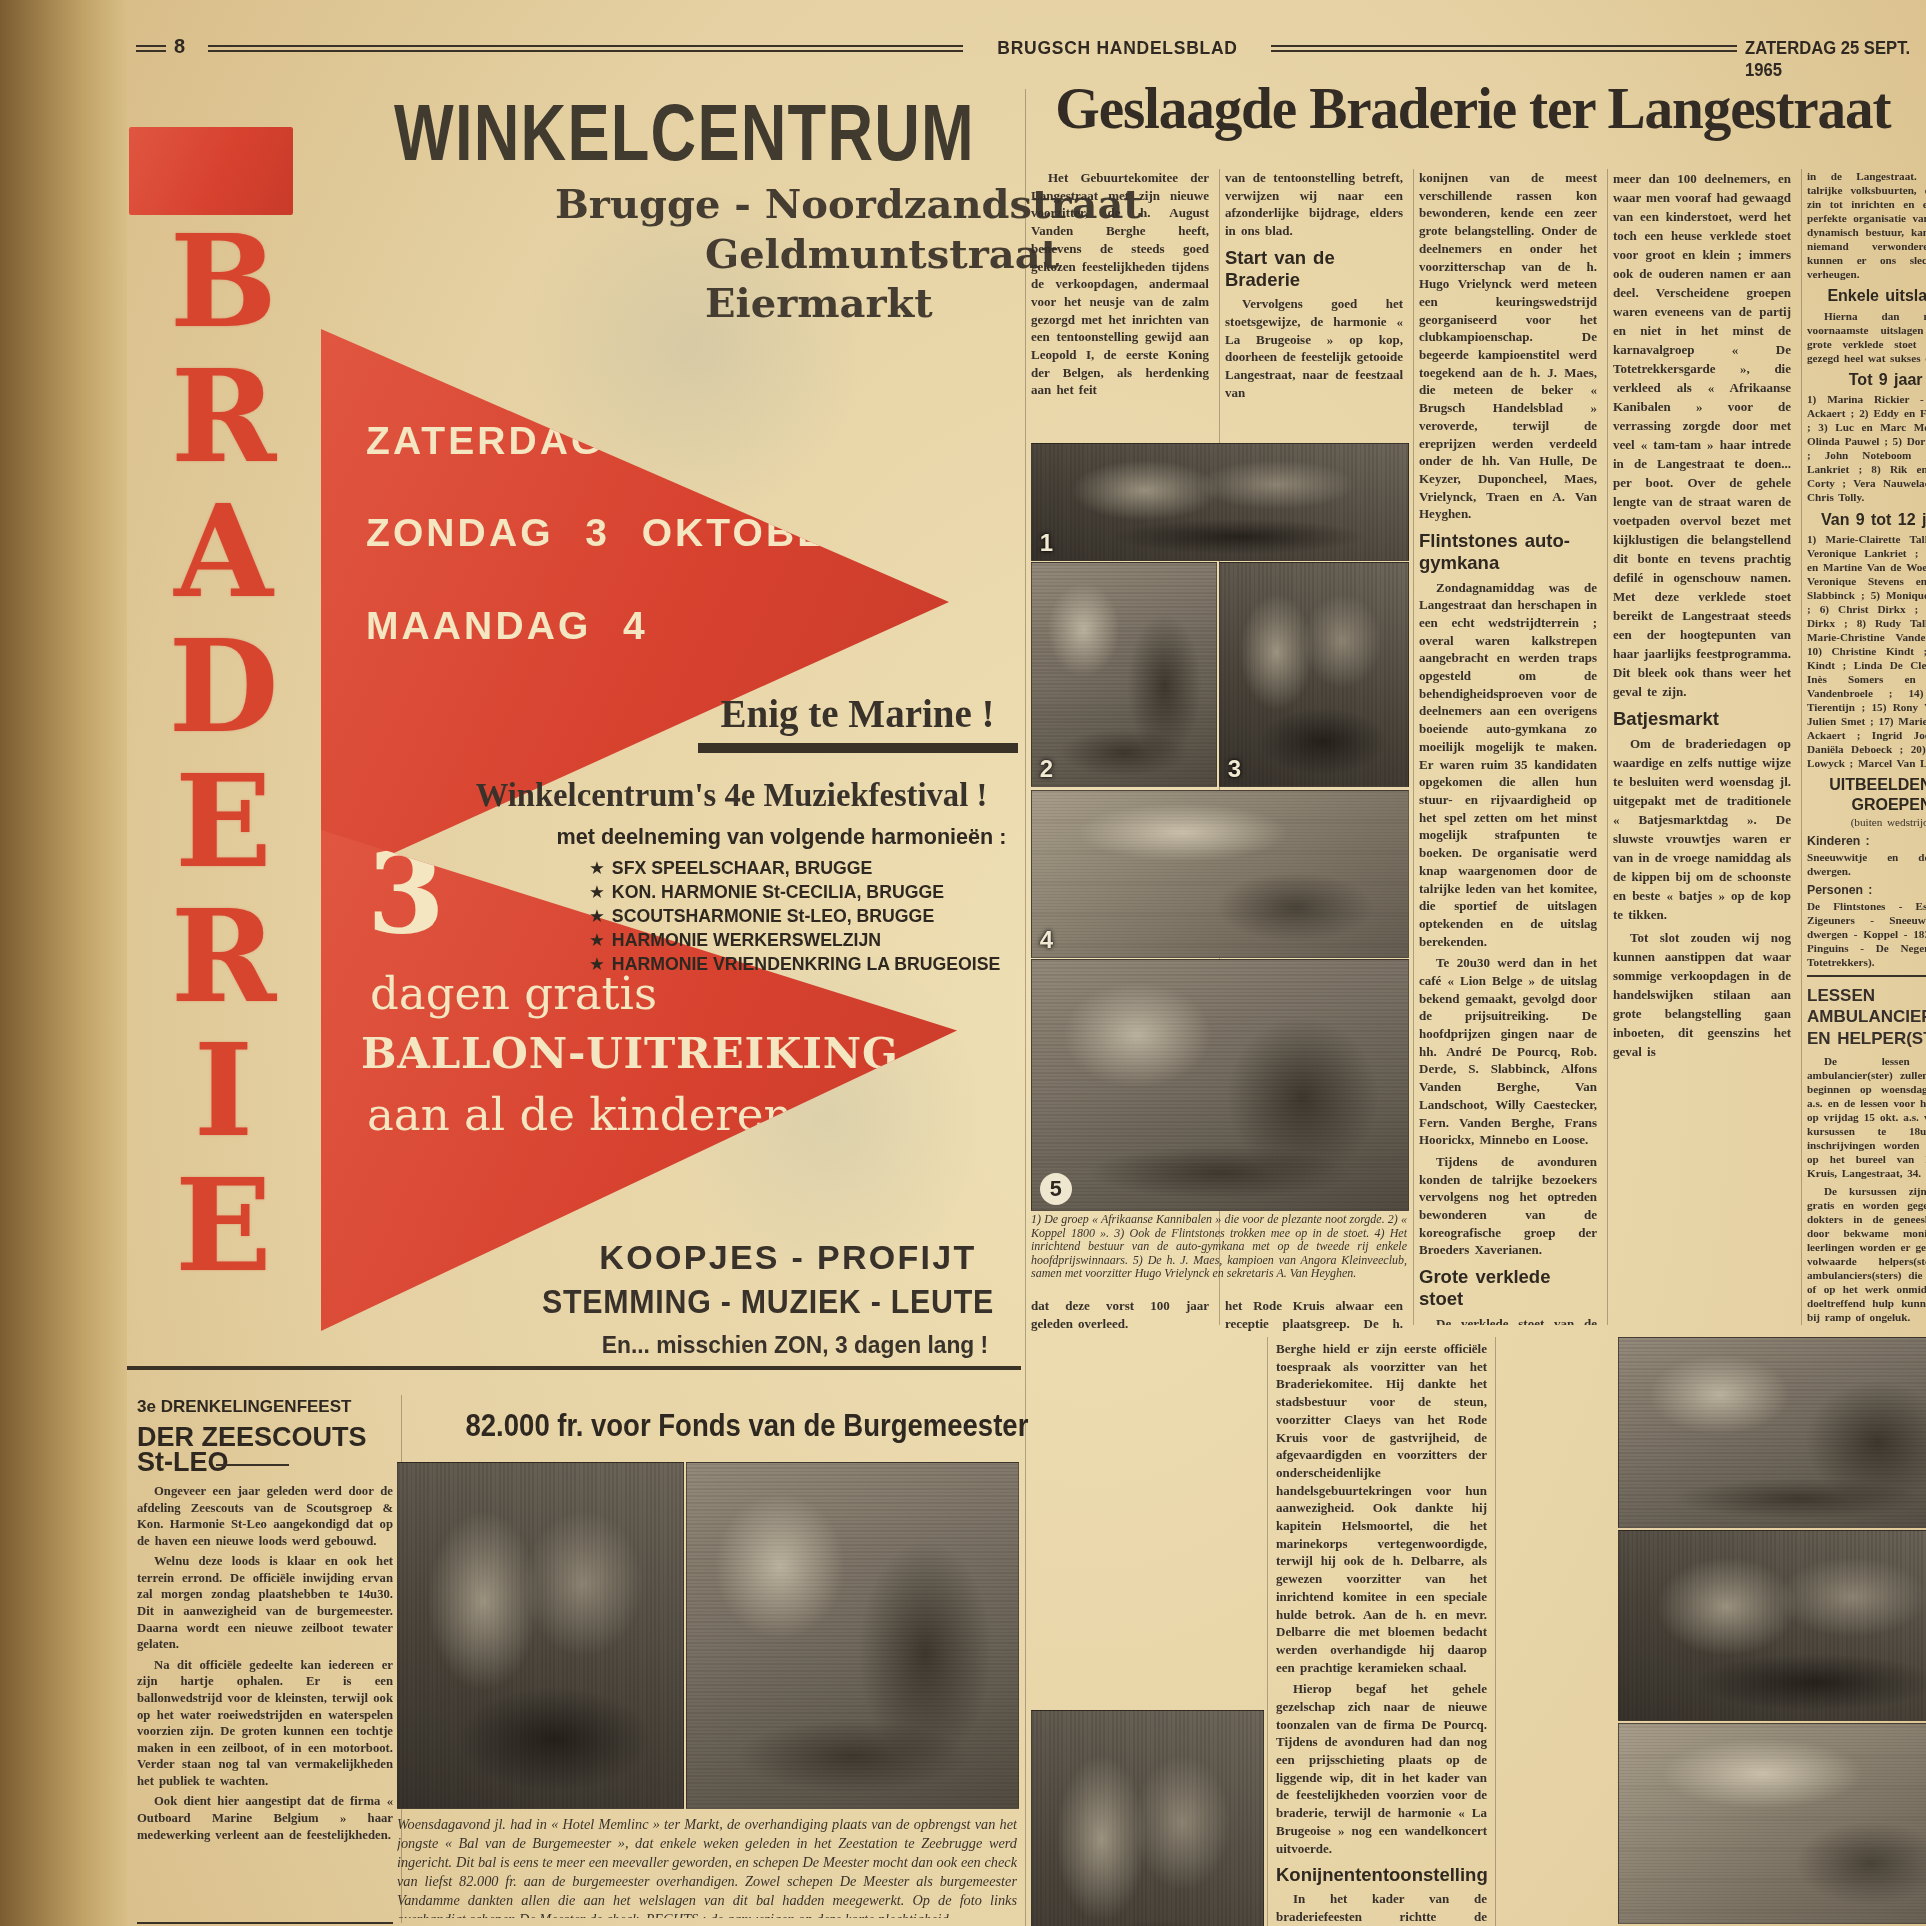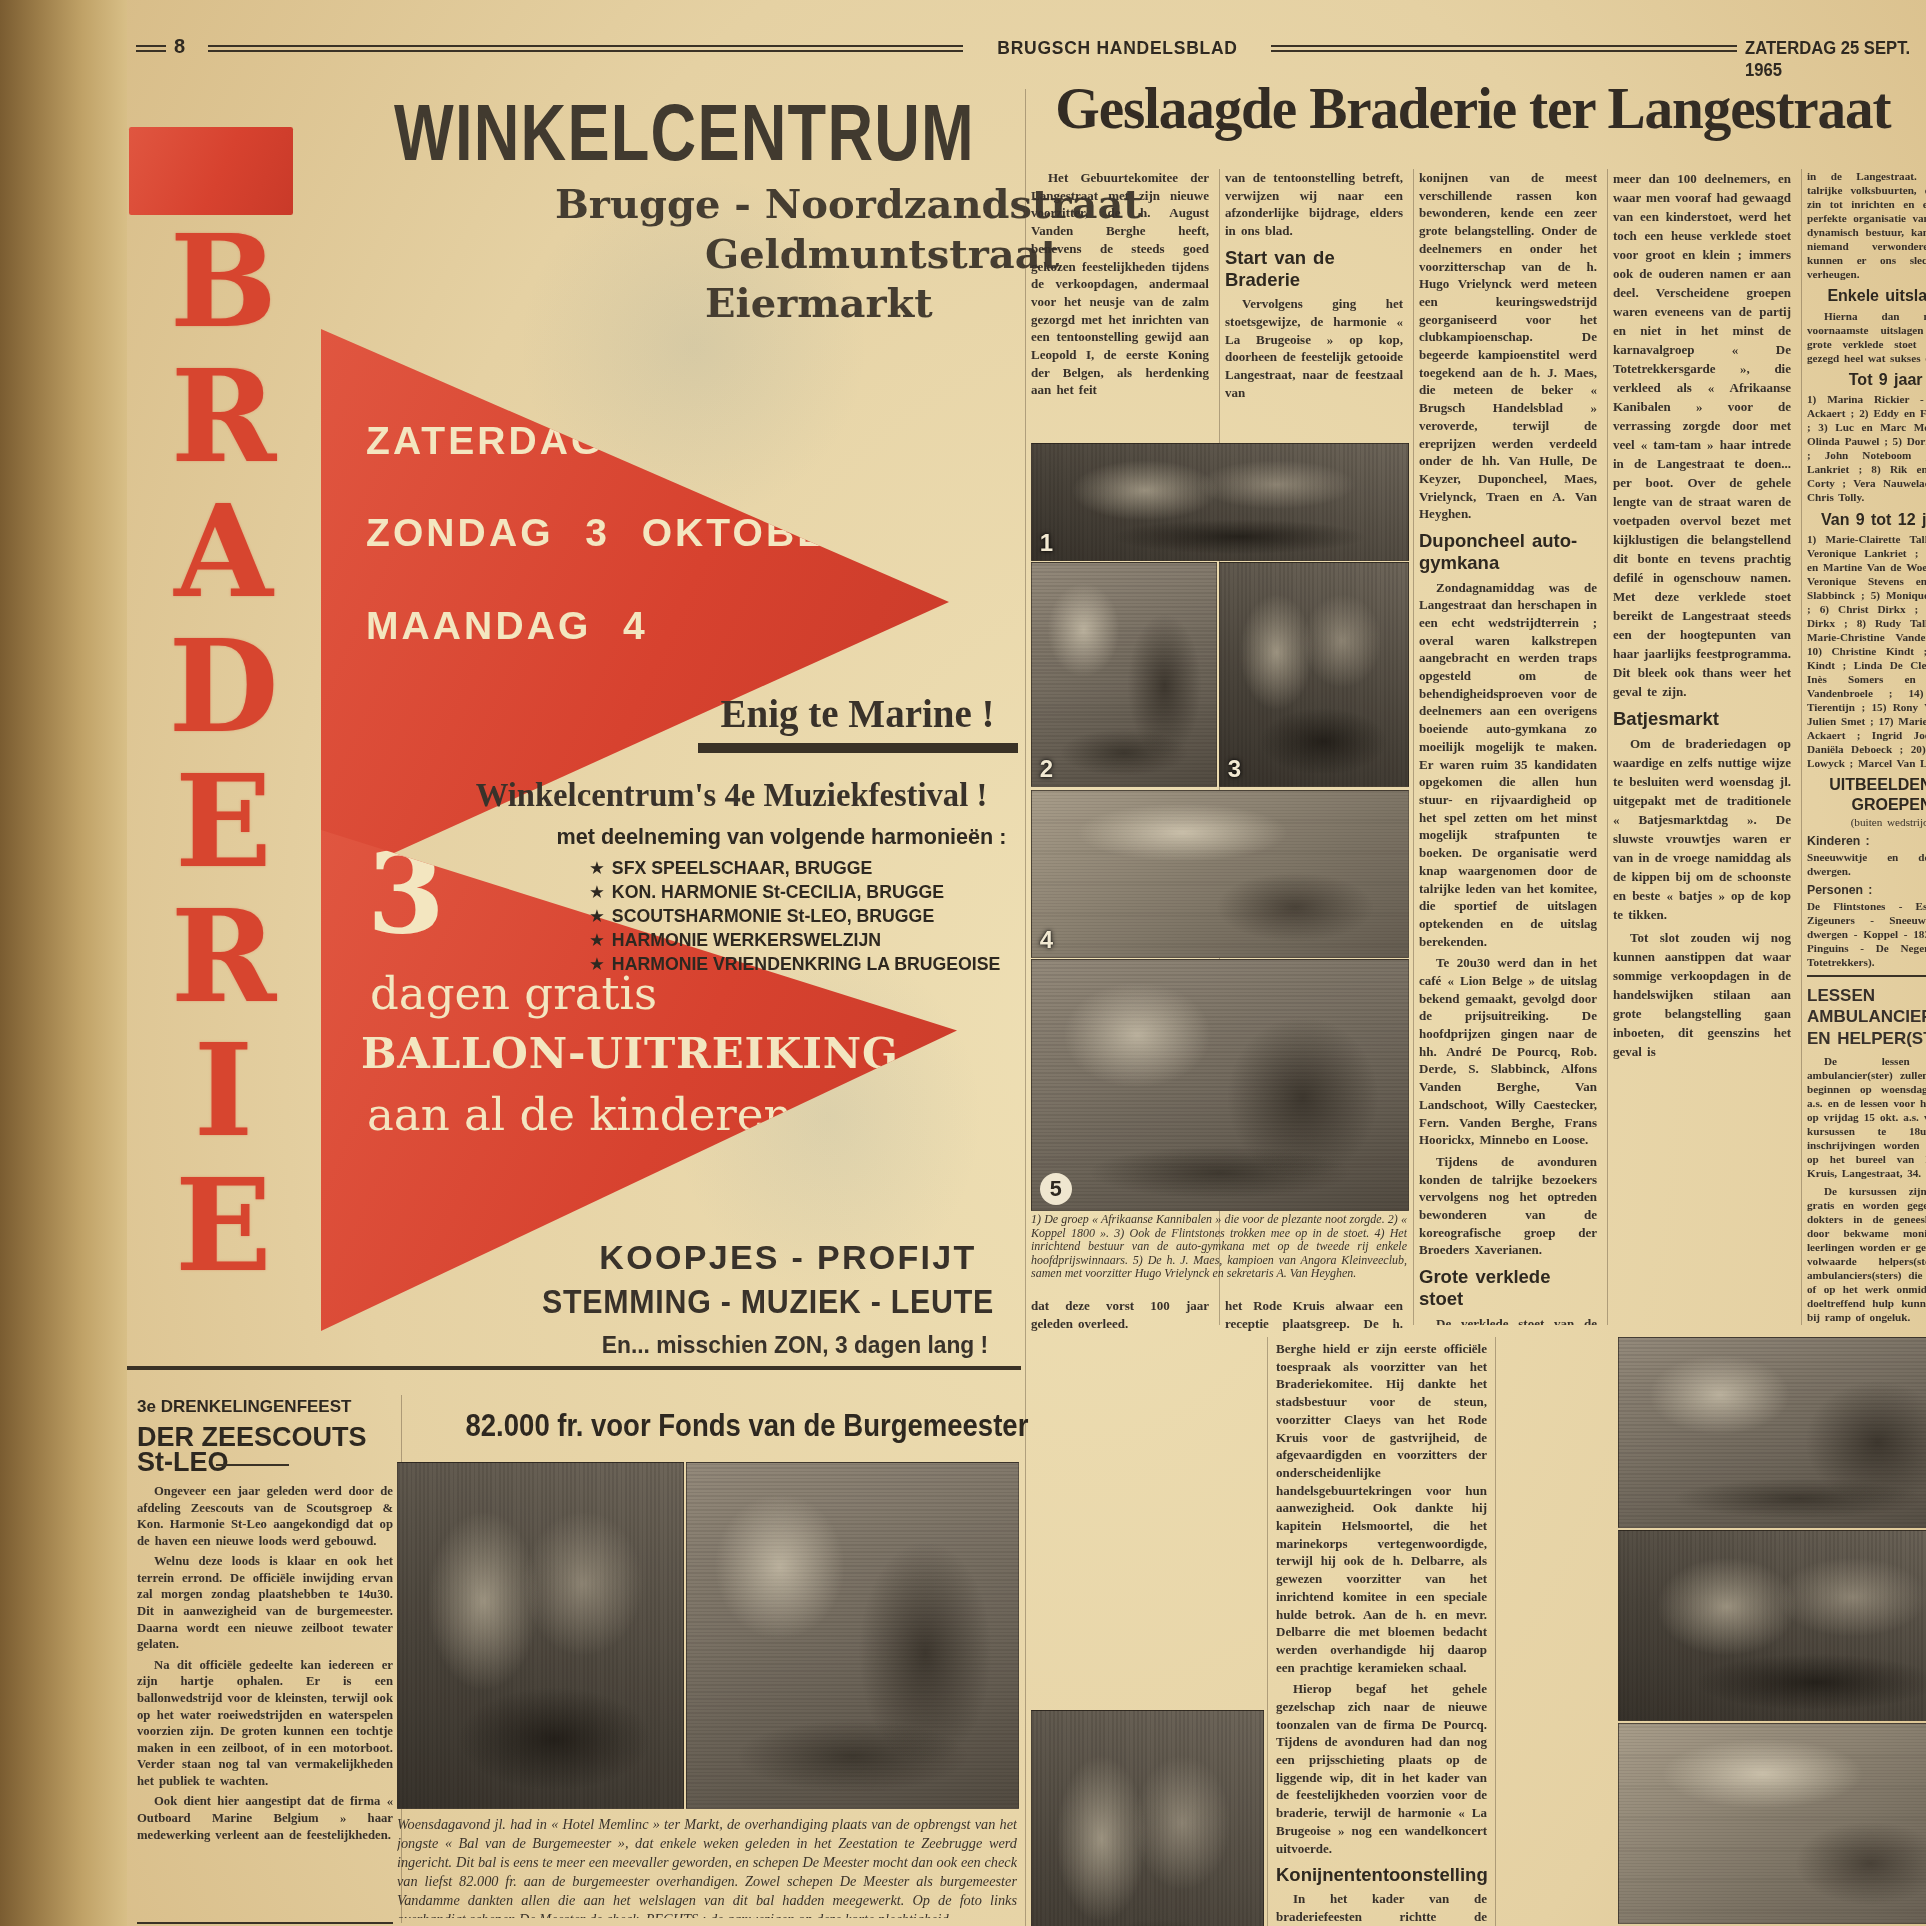--- a/index.html
+++ b/index.html
@@ -118,26 +118,26 @@
   <div class="vrule" style="left:1607px;top:169px;height:1156px;"></div>
   <div class="vrule" style="left:1801px;top:169px;height:1156px;"></div>
 
   <div class="abs body" style="left:1031px;top:169px;width:178px;height:266px;overflow:hidden;">
     <p>Het Gebuurtekomitee der Langestraat met zijn nieuwe voorzitter, de h. August Vanden Berghe heeft, benevens de steeds goed gekozen feestelijkheden tijdens de verkoopdagen, andermaal voor het neusje van de zalm gezorgd met het inrichten van een tentoonstelling gewijd aan Leopold I, de eerste Koning der Belgen, als herdenking aan het feit</p>
   </div>
 
   <div class="abs body" style="left:1225px;top:169px;width:178px;height:266px;overflow:hidden;">
     <p class="ni">van de tentoonstelling betreft, verwijzen wij naar een afzonderlijke bijdrage, elders in ons blad.</p>
     <div class="subhead">Start van de Braderie</div>
-    <p>Vervolgens ging het stoetsgewijze, de harmonie « La Brugeoise » op kop, doorheen de feestelijk getooide Langestraat, naar de feestzaal van</p>
+    <p>Vervolgens goed het stoetsgewijze, de harmonie « La Brugeoise » op kop, doorheen de feestelijk getooide Langestraat, naar de feestzaal van</p>
   </div>
 
   <div class="abs body" style="left:1419px;top:169px;width:178px;height:1156px;overflow:hidden;">
     <p class="ni">konijnen van de meest verschillende rassen kon bewonderen, kende een zeer grote belangstelling. Onder de deelnemers en onder het voorzitterschap van de h. Hugo Vrielynck werd meteen een keuringswedstrijd georganiseerd voor het clubkampioenschap. De begeerde kampioenstitel werd toegekend aan de h. J. Maes, die meteen de beker « Brugsch Handelsblad » veroverde, terwijl de ereprijzen werden verdeeld onder de hh. Van Hulle, De Keyzer, Duponcheel, Maes, Vrielynck, Traen en A. Van Heyghen.</p>
-    <div class="subhead">Duponcheel auto-gymkana</div>
+    <div class="subhead">Flintstones auto-gymkana</div>
     <p>Zondagnamiddag was de Langestraat dan herschapen in een echt wedstrijdterrein ; overal waren kalkstrepen aangebracht en werden traps opgesteld om de behendigheidsproeven voor de deelnemers aan een overigens boeiende auto-gymkana zo moeilijk mogelijk te maken. Er waren ruim 35 kandidaten opgekomen die allen hun stuur- en rijvaardigheid op het spel zetten om het minst mogelijk strafpunten te boeken. De organisatie werd knap waargenomen door de talrijke leden van het komitee, die sportief de uitslagen optekenden en de uitslag berekenden.</p>
     <p>Te 20u30 werd dan in het café « Lion Belge » de uitslag bekend gemaakt, gevolgd door de prijsuitreiking. De hoofdprijzen gingen naar de hh. André De Pourcq, Rob. Derde, S. Slabbinck, Alfons Vanden Berghe, Van Landschoot, Willy Caestecker, Fern. Vanden Berghe, Frans Hoorickx, Minnebo en Loose.</p>
     <p>Tijdens de avonduren konden de talrijke bezoekers vervolgens nog het optreden bewonderen van de koreografische groep der Broeders Xaverianen.</p>
     <div class="subhead">Grote verklede stoet</div>
     <p>De verklede stoet van de maandagavond, steeds in het kader van de braderiedagen der Langestraat, groeide zoals voorzien uit tot een echte meevaller die ruimschoots voor haar inspanningen beloonde. Er waren</p>
   </div>
 
   <div class="abs body" style="left:1613px;top:169px;width:178px;height:1156px;overflow:hidden;font-size:13px;line-height:19px;">
     <p class="ni">meer dan 100 deelnemers, en waar men vooraf had gewaagd van een kinderstoet, werd het toch een heuse verklede stoet voor groot en klein ; immers ook de ouderen namen er aan deel. Verscheidene groepen waren eveneens van de partij en niet in het minst de karnavalgroep « De Totetrekkersgarde », die verkleed als « Afrikaanse Kanibalen » voor de verrassing zorgde door met veel « tam-tam » haar intrede in de Langestraat te doen... per boot. Over de gehele lengte van de straat waren de voetpaden overvol bezet met kijklustigen die belangstellend dit bonte en tevens prachtig defilé in ogenschouw namen. Met deze verklede stoet bereikt de Langestraat steeds een der hoogtepunten van haar jaarlijks feestprogramma. Dit bleek ook thans weer het geval te zijn.</p>
     <div class="subhead">Batjesmarkt</div>

